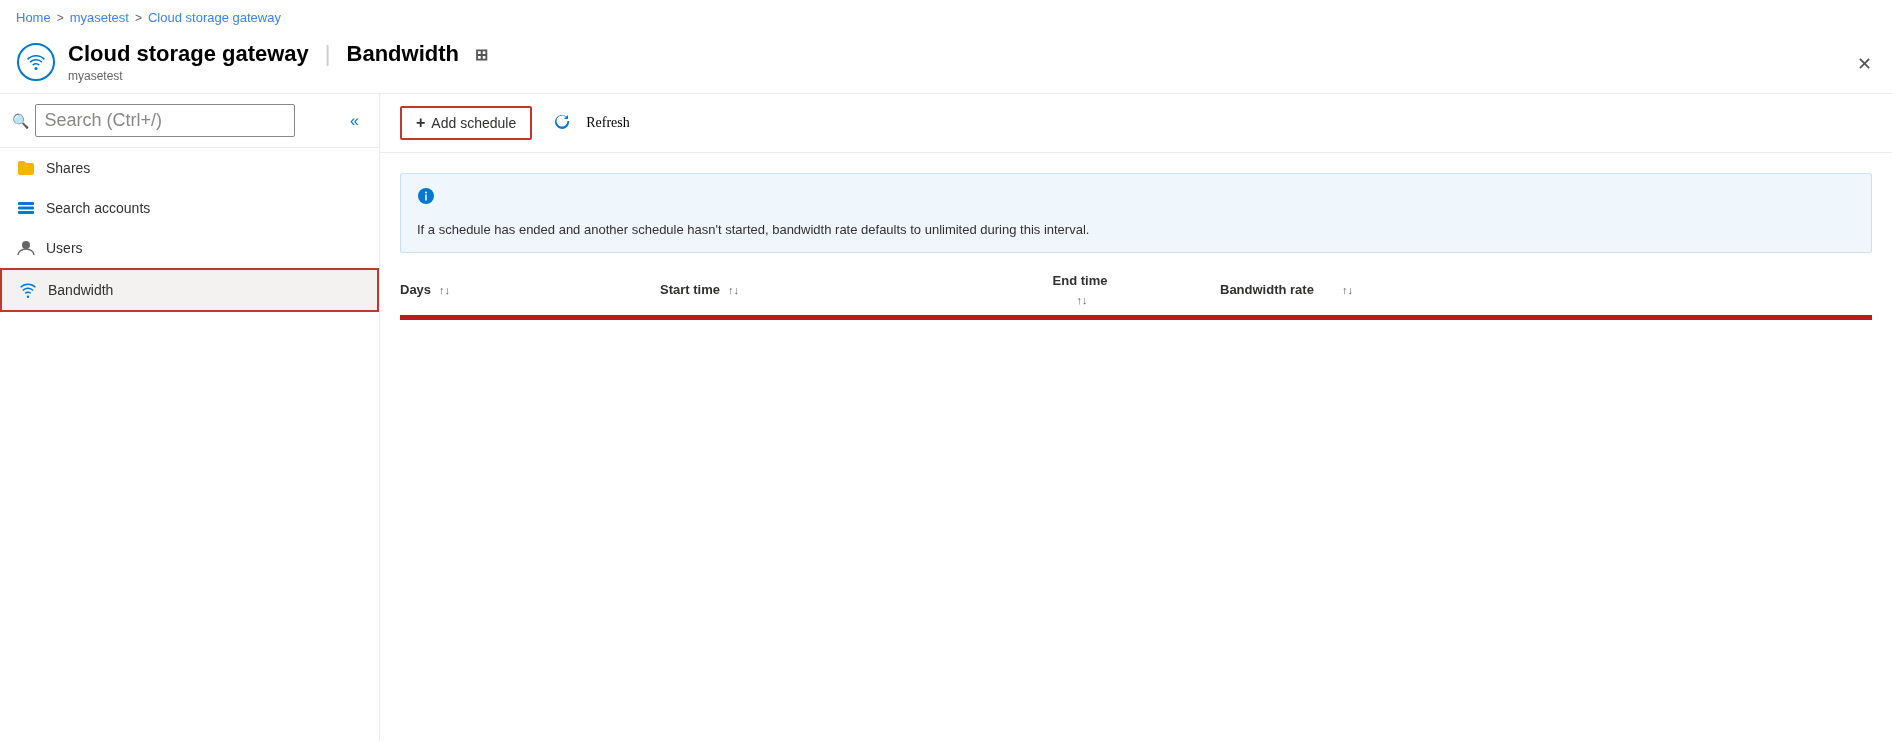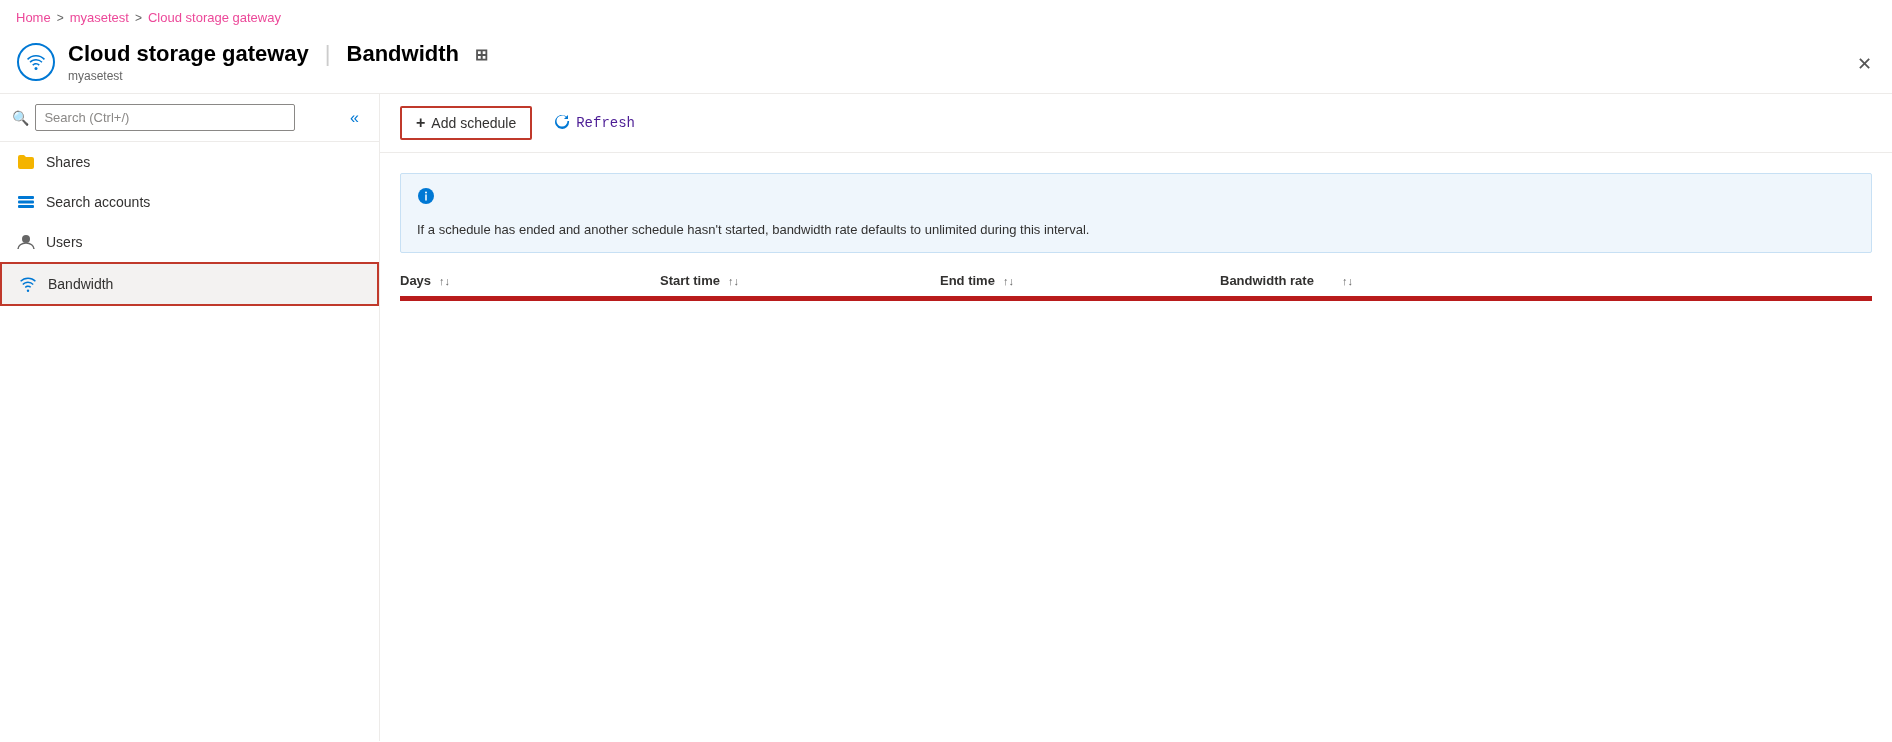--- a/index.html
+++ b/index.html
@@ -1,40 +1,40 @@
 <!DOCTYPE html>
 <html><head>
   <meta charset="utf-8">
   <style>
     * { box-sizing: border-box; margin: 0; padding: 0; }
     body { font-family: 'Segoe UI', Arial, sans-serif; font-size: 14px; color: #333; background: #fff; width: 1892px; height: 742px; overflow: hidden; }
 
     
     .breadcrumb { display: flex; align-items: center; padding: 10px 16px; font-size: 13px; }
-    .breadcrumb a { color: #ec4899; text-decoration: none; }
+    .breadcrumb a { color: #3b82f6; text-decoration: none; }
     .breadcrumb .sep { margin: 0 6px; color: #666; font-size: 12px; }
 
     
     .page-header { display: flex; align-items: center; padding: 6px 16px 10px 16px; border-bottom: 1px solid #edebe9; position: relative; }
     .header-icon { width: 40px; height: 40px; margin-right: 12px; display: flex; align-items: center; justify-content: center; }
     .wifi-icon-circle { width: 38px; height: 38px; border-radius: 50%; border: 2px solid #0078d4; display: flex; align-items: center; justify-content: center; }
     .header-title-group { display: flex; flex-direction: column; }
     .header-title { font-size: 22px; font-weight: 600; color: #000; display: flex; align-items: center; gap: 8px; }
     .header-subtitle { font-size: 12px; color: #666; margin-top: 2px; }
     .header-divider { font-size: 22px; font-weight: 300; color: #ccc; margin: 0 8px; }
     .pin-icon { margin-left: 8px; cursor: pointer; color: #555; font-size: 16px; }
     .close-btn { position: absolute; right: 16px; top: 14px; cursor: pointer; font-size: 18px; color: #555; background: none; border: none; padding: 4px; }
 
     
     .layout { display: flex; height: calc(742px - 95px); }
 
     
     .sidebar { width: 380px; min-width: 380px; border-right: 1px solid #edebe9; display: flex; flex-direction: column; }
     .search-bar { padding: 10px 12px; display: flex; align-items: center; gap: 6px; border-bottom: 1px solid #edebe9; }
-    .search-bar input { border: 1px solid #8a8886; border-radius: 2px; padding: 5px 8px; font-size: 13px; width: 260px; color: #333; outline: none; }
+    .search-bar input { border: 1px solid #8a8886; border-radius: 2px; padding: 5px 8px; font-size: 18px; width: 260px; color: #333; outline: none; }
     .search-bar input::placeholder { color: #8a8886; }
     .collapse-btn { margin-left: auto; cursor: pointer; color: #0078d4; font-size: 16px; padding: 4px 8px; background: none; border: none; }
     .nav-items { flex: 1; }
     .nav-item { display: flex; align-items: center; padding: 10px 16px; cursor: pointer; gap: 10px; font-size: 14px; color: #323130; }
     .nav-item.active { background: #f3f2f1; border: 2px solid #c0392b; }
     .nav-icon { width: 20px; height: 20px; display: flex; align-items: center; justify-content: center; flex-shrink: 0; }
 
     
     .cloud-icon { color: #0078d4; font-size: 18px; }
     
@@ -45,34 +45,34 @@
     .user-icon { color: #666; font-size: 18px; }
     
     .wifi-icon { color: #0078d4; font-size: 18px; }
 
     
     .main { flex: 1; display: flex; flex-direction: column; padding: 0; overflow: auto; }
 
     
     .toolbar { display: flex; align-items: center; padding: 12px 20px; gap: 8px; border-bottom: 1px solid #edebe9; }
     .btn-add { display: flex; align-items: center; gap: 6px; padding: 6px 14px; border: 2px solid #c0392b; background: #fff; color: #323130; font-size: 14px; cursor: pointer; border-radius: 2px; font-family: inherit; }
-    .btn-refresh { display: flex; align-items: center; gap: 6px; padding: 6px 14px; border: none; background: transparent; color: #4c1d95; font-size: 14px; cursor: pointer; font-family: Liberation Mono, monospace; }
+    .btn-refresh { display: flex; align-items: center; gap: 16px; padding: 6px 14px; border: none; background: transparent; color: #000000; font-size: 14px; cursor: pointer; font-family: Liberation Serif, serif; }
 
     
     .info-banner { display: flex; align-items: flex-start; gap: 10px; background: #eff6fc; border: 1px solid #c7e0f4; padding: 12px 16px; margin: 20px 20px 0 20px; border-radius: 2px; flex-direction: column; }
     .info-icon { color: #0078d4; font-size: 18px; flex-shrink: 0; margin-top: 1px; }
     .info-text { font-size: 13px; color: #323130; line-height: 1.5; }
 
     
     .table-container { margin: 20px 20px 0 20px; }
     .table-header { display: flex; border-bottom: 5px solid #b91c1c; padding-bottom: 8px; margin-bottom: 4px; }
     .th { font-size: 13px; font-weight: 600; color: #323130; display: flex; align-items: center; gap: 4px; cursor: pointer; }
     .col-days { width: 260px; }
     .col-start { width: 280px; }
-    .col-end { width: 280px; }
+    .col-end { width: 280px; flex-direction: column; }
     .col-bandwidth { flex: 1; gap: 24px; }
     .no-results { font-size: 13px; color: #605e5c; padding: 12px 0; }
 
     
     .sort-arrows::after { content: "↑↓"; font-size: 11px; color: #666; margin-left: 4px; }
 
     
     .wifi-svg { width: 20px; height: 20px; }
   </style>
 </head>

